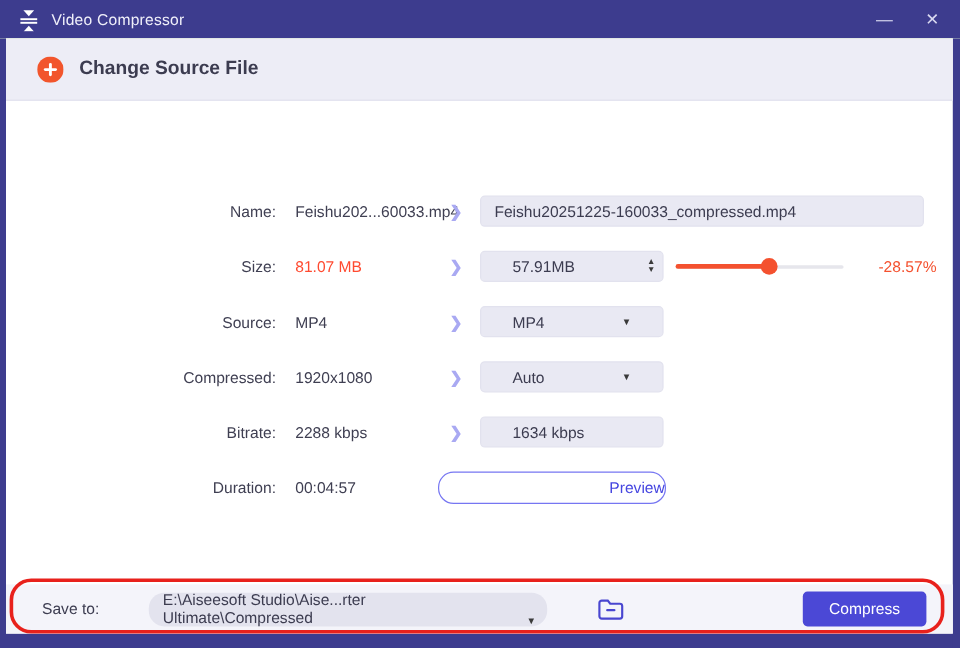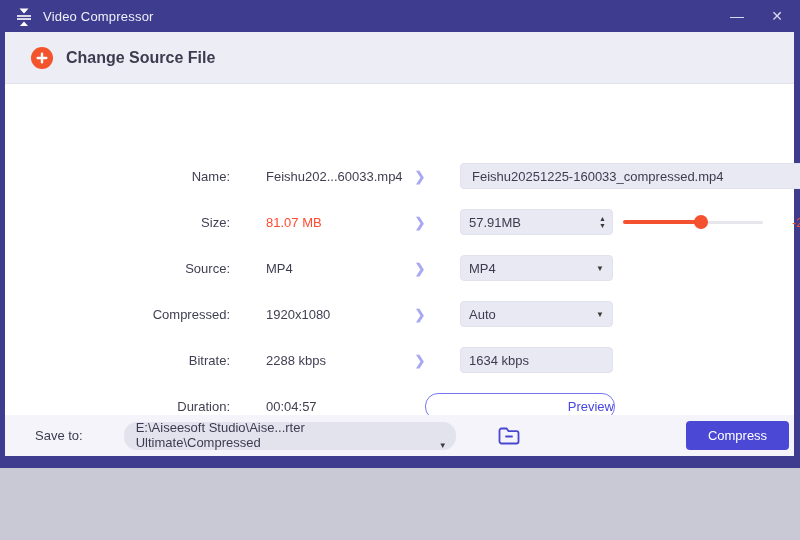--- a/index.html
+++ b/index.html
@@ -1,18 +1,18 @@
 <!DOCTYPE html>
 <html><head>
 <meta charset="utf-8">
 <style>
   * { margin:0; padding:0; box-sizing:border-box; }
   body { font-family:"Liberation Sans", sans-serif; background:#c9c9d6; }
   .window {
-    position:relative; width:800px; height:468px;
+    position:relative; width:800px; height:540px;
     background:#bef264; overflow:hidden;
   }
   
   .titlebar {
     height:32px; background:#3d3c8e; display:flex; align-items:center;
     color:#ffffff; padding:0 14px;
   }
   .titlebar .app-icon { width:20px; height:20px; margin-right:9px; }
   .titlebar .title { font-size:13px; color:#f0f0fa; letter-spacing:.2px; }
   .win-controls { margin-left:auto; display:flex; align-items:center; gap:22px; }
@@ -26,30 +26,30 @@
   .toolbar {
     height:52px; background:#ededf6; display:flex; align-items:center;
     padding-left:26px; border-bottom:1px solid #e2e2ee;
   }
   .plus-circle { width:22px; height:22px; margin-right:13px; }
   .toolbar-label { font-size:16px; color:#3c3c50; font-weight:bold; }
   
   .form { margin-top:69px; }
   .frow {
     display:grid; grid-template-columns:225px 130px 40px 1fr;
-    height:46px; align-items:center; font-size:13px; color:#3f3f52;gap:20px;
+    height:46px; align-items:center; font-size:13px; color:#3f3f52;
   }
   .flabel { text-align:right; }
   .fvalue { padding-left:16px; }
   .warn { color:#ff4a30; }
   .chev { text-align:center; color:#a9a9f2; font-size:13px; font-weight:bold; }
   .field, .select, .spin-field {
     width:153px; height:26px; background:#e9e9f3; border:1px solid #e2e2ee;
     border-radius:4px; font-size:13px; color:#3c3c50;
-    display:flex; align-items:center; padding:0 8px;
+    display:flex; align-items:center; padding:0 26px;
   }
   .name-input {
     width:370px; height:26px; background:#e9e9f3; border:1px solid #e2e2ee;
     border-radius:4px; font-size:13px; color:#3c3c50; padding:0 11px;
     font-family:"Liberation Sans", sans-serif;
   }
   .spin-field { padding-right:6px; }
   .spin-btns {
     margin-left:auto; display:flex; flex-direction:column; line-height:7px;
   }
@@ -82,21 +82,21 @@
   }
   .save-label { font-size:13px; color:#3c3c50; }
   .path-select {
     margin-left:13px; width:332px; height:28px; background:#e3e3ee;
     border-radius:13px; display:flex; align-items:flex-end;
     font-size:13px; color:#3c3c50; padding:16px 9px 0 12px;
   }
   .path-select .arrow { margin-left:auto; font-size:8px; color:#3a3a3a; padding-left:8px; }
   .folder-btn { margin-left:13px; width:24px; height:21px; cursor:pointer; }
   .compress-btn {
-    margin-left:auto; margin-right:5px; width:103px; height:29px;
+    margin-left:auto; margin-right:22px; width:103px; height:29px;
     background:#4b48d6; border:none; border-radius:4px; color:#ffffff;
     font-size:13px; font-family:"Liberation Sans", sans-serif; cursor:pointer;
   }
   .annotation {
     position:absolute; left:8px; top:482px; width:779px; height:46px;
     border:3px solid #e8211c; border-radius:18px; z-index:5; pointer-events:none;
   }
 </style>
 </head>
 <body>

